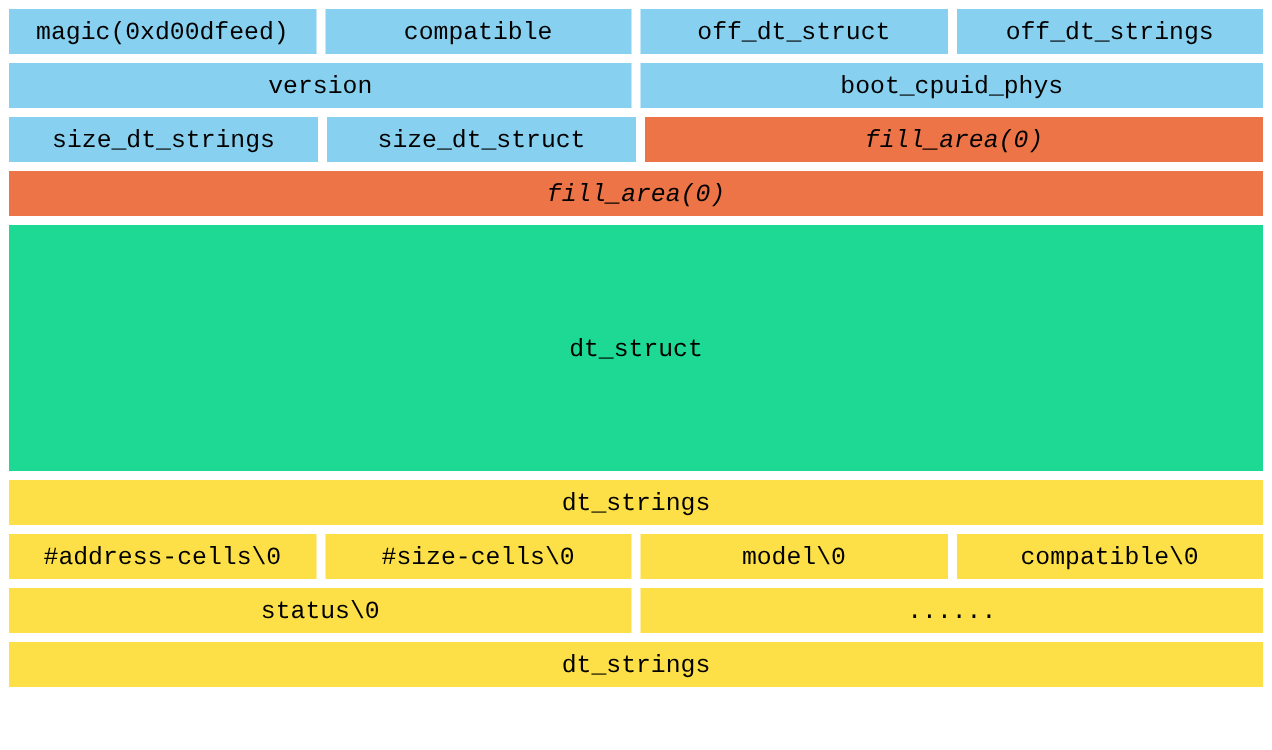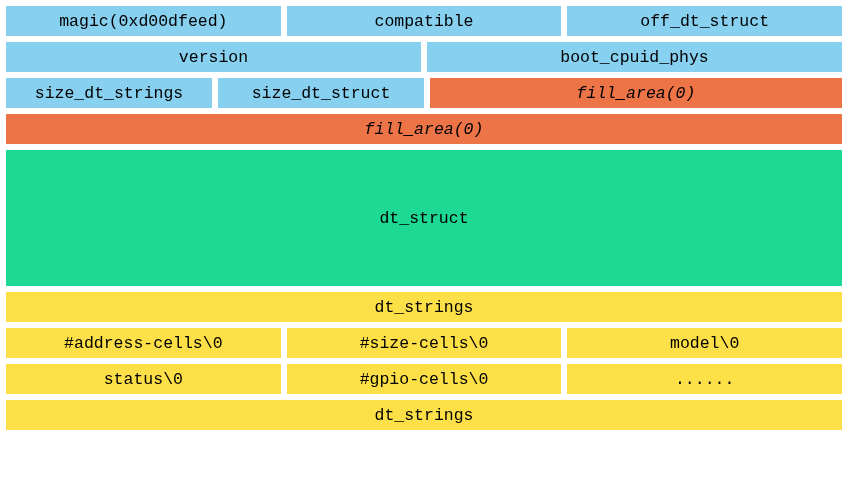--- a/index.html
+++ b/index.html
@@ -21,29 +21,30 @@
       flex: 1 1 0;
       text-align: center;
       white-space: nowrap;
     }
     .cell.w2 { flex: 2 2 0; }
     .cell.full { flex: 1 1 100%; }
     .blue { background: #87d0ef; }
     .orange { background: #ed7447; font-style: italic; }
     .green { background: #1ed994; }
     .yellow { background: #fde047; }
-    .row-struct .cell { height: 136px; }
+    .row-struct .cell { height: 164px; }
   </style>
 </head>
 <body>
 
 <div class="row">
   <div class="cell blue">magic(0xd00dfeed)</div>
   <div class="cell blue">compatible</div>
   <div class="cell blue">off_dt_struct</div>
+  <div class="cell blue">off_dt_strings</div>
 </div>
 
 <div class="row">
   <div class="cell blue">version</div>
   <div class="cell blue">boot_cpuid_phys</div>
 </div>
 
 <div class="row">
   <div class="cell blue">size_dt_strings</div>
   <div class="cell blue">size_dt_struct</div>
@@ -59,23 +60,23 @@
 </div>
 
 <div class="row">
   <div class="cell yellow full">dt_strings</div>
 </div>
 
 <div class="row">
   <div class="cell yellow">#address-cells\0</div>
   <div class="cell yellow">#size-cells\0</div>
   <div class="cell yellow">model\0</div>
+  <div class="cell yellow">compatible\0</div>
 </div>
 
 <div class="row">
   <div class="cell yellow">status\0</div>
-  <div class="cell yellow">#gpio-cells\0</div>
   <div class="cell yellow">......</div>
 </div>
 
 <div class="row">
   <div class="cell yellow full">dt_strings</div>
 </div>
 
 </body></html>

